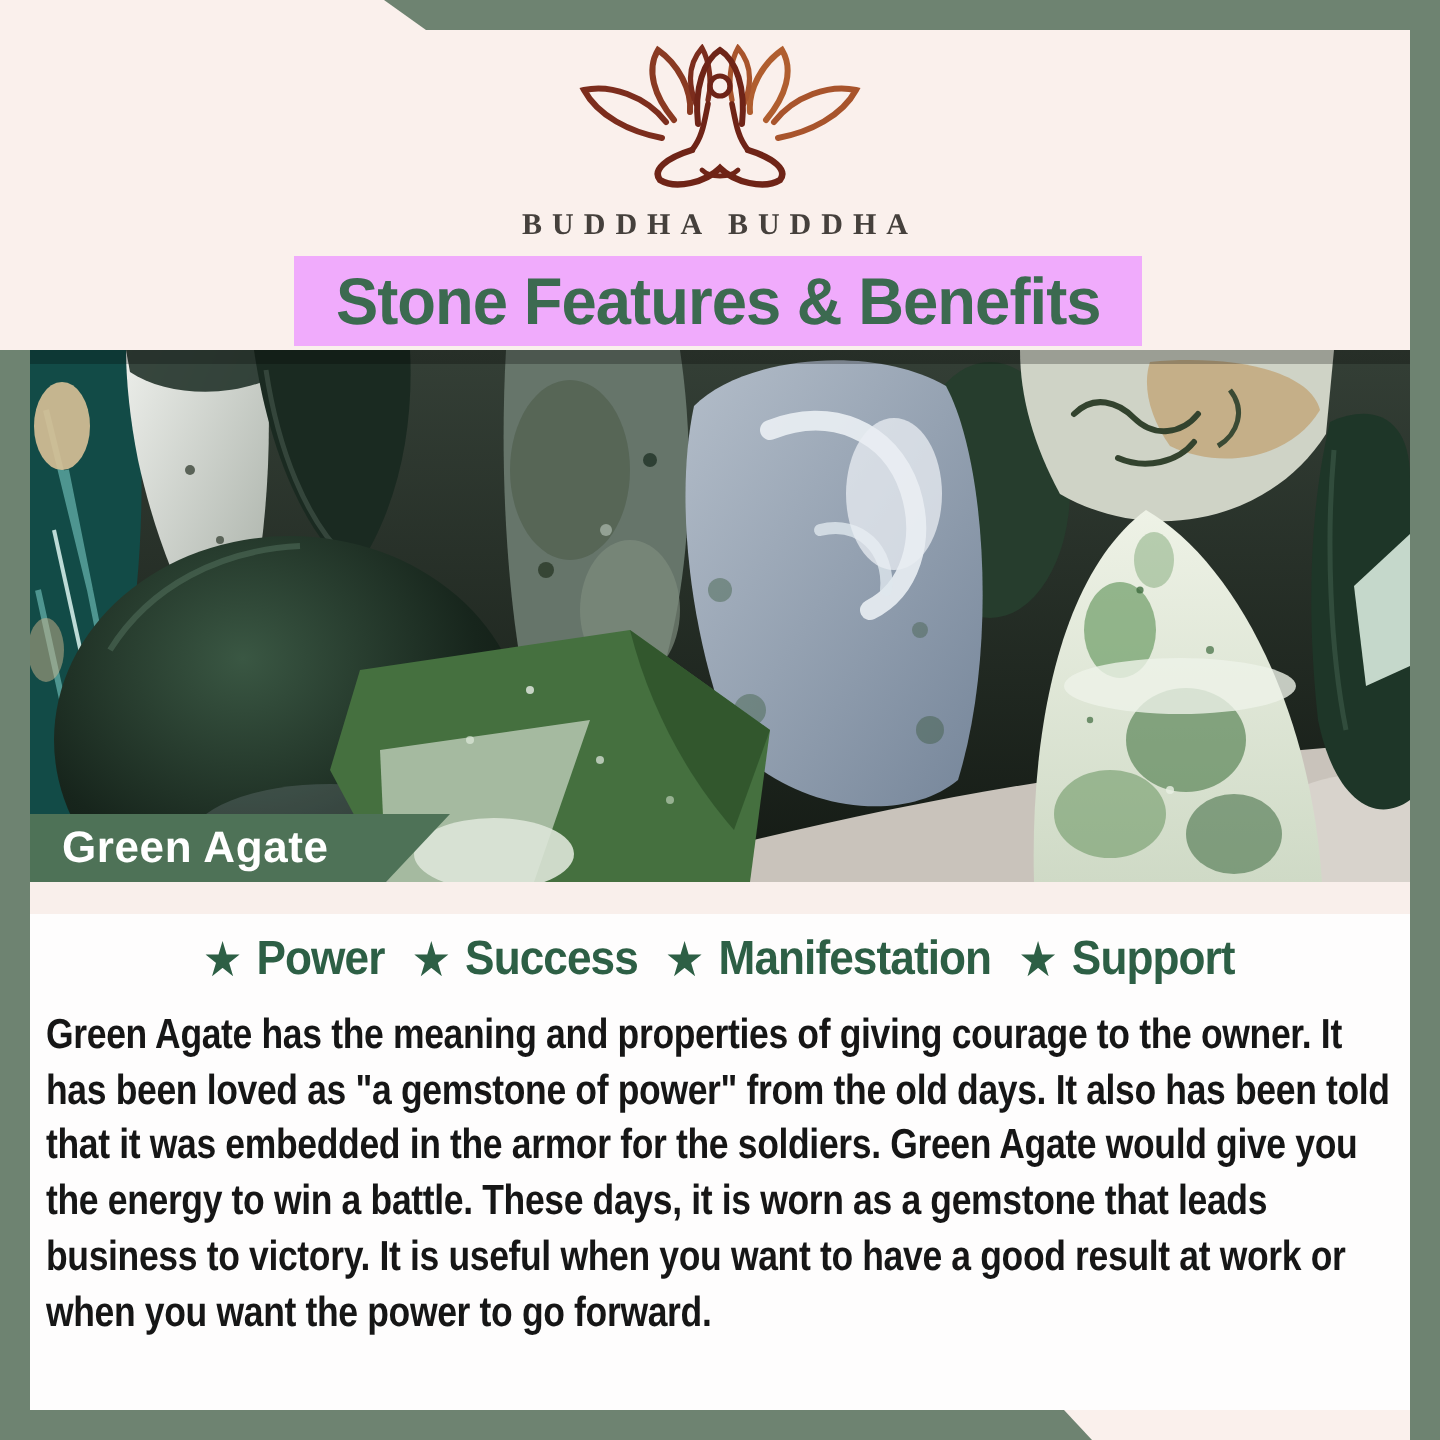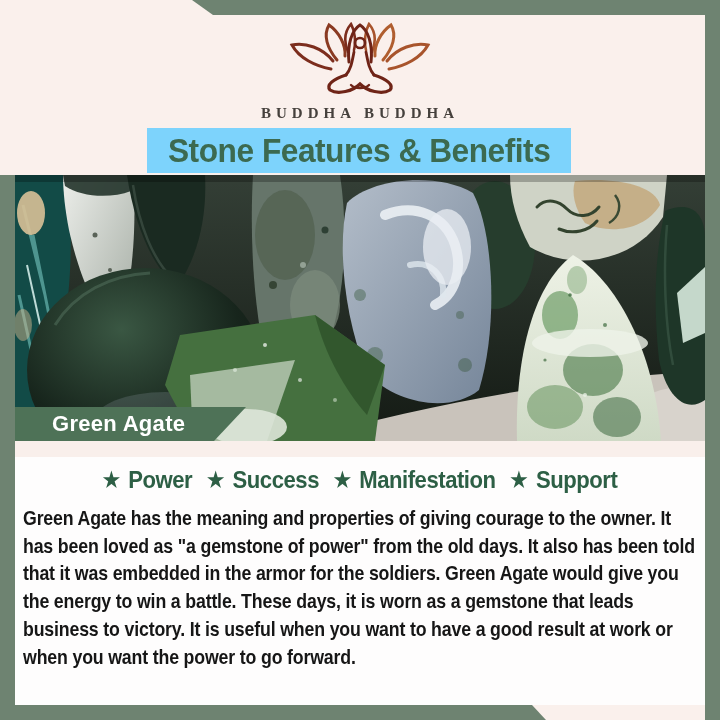--- a/index.html
+++ b/index.html
@@ -19,34 +19,34 @@
   
   .brand{position:absolute; left:0; top:22px; width:720px; text-align:center;}
   .brand svg{display:block; margin:0 auto;}
   .brand-name{
     margin-top:7px; font-family:"Liberation Serif", serif;
     font-size:15px; letter-spacing:5px; color:#45403c; font-weight:600;
   }
   
   .title-band{
     position:absolute; left:147px; top:128px; width:424px; height:45px;
-    background:#7dd3fc; display:flex; align-items:center; justify-content:center;
+    background:#f0abfc; display:flex; align-items:center; justify-content:center;
   }
   .title-band h1{
     margin:0; font-size:33px; font-weight:bold; color:#3c6a50;
     letter-spacing:-0.5px; transform:scaleX(.96); white-space:nowrap;
   }
   
   .photo{position:absolute; left:15px; top:175px; width:690px; height:266px; margin:0;}
   .photo svg{display:block;}
   .badge{
     position:absolute; left:0; top:232px; width:210px; height:34px;
     background:#4e7257;
     clip-path:polygon(0 0, 100% 0, calc(100% - 32px) 100%, 0 100%);
-    display:flex; align-items:center;padding-left:21px;
+    display:flex; align-items:center;
   }
   .badge span{
     padding-left:16px; color:#ffffff; font-size:22px; font-weight:bold;
     letter-spacing:.3px;
   }
   
   .cream-strip{position:absolute; left:15px; top:441px; width:690px; height:16px; background:#f9efeb;}
   .info{position:absolute; left:15px; top:457px; width:690px; height:248px; background:#fefdfd;}
   .features{
     margin-top:9px; display:flex; justify-content:center; align-items:center;

